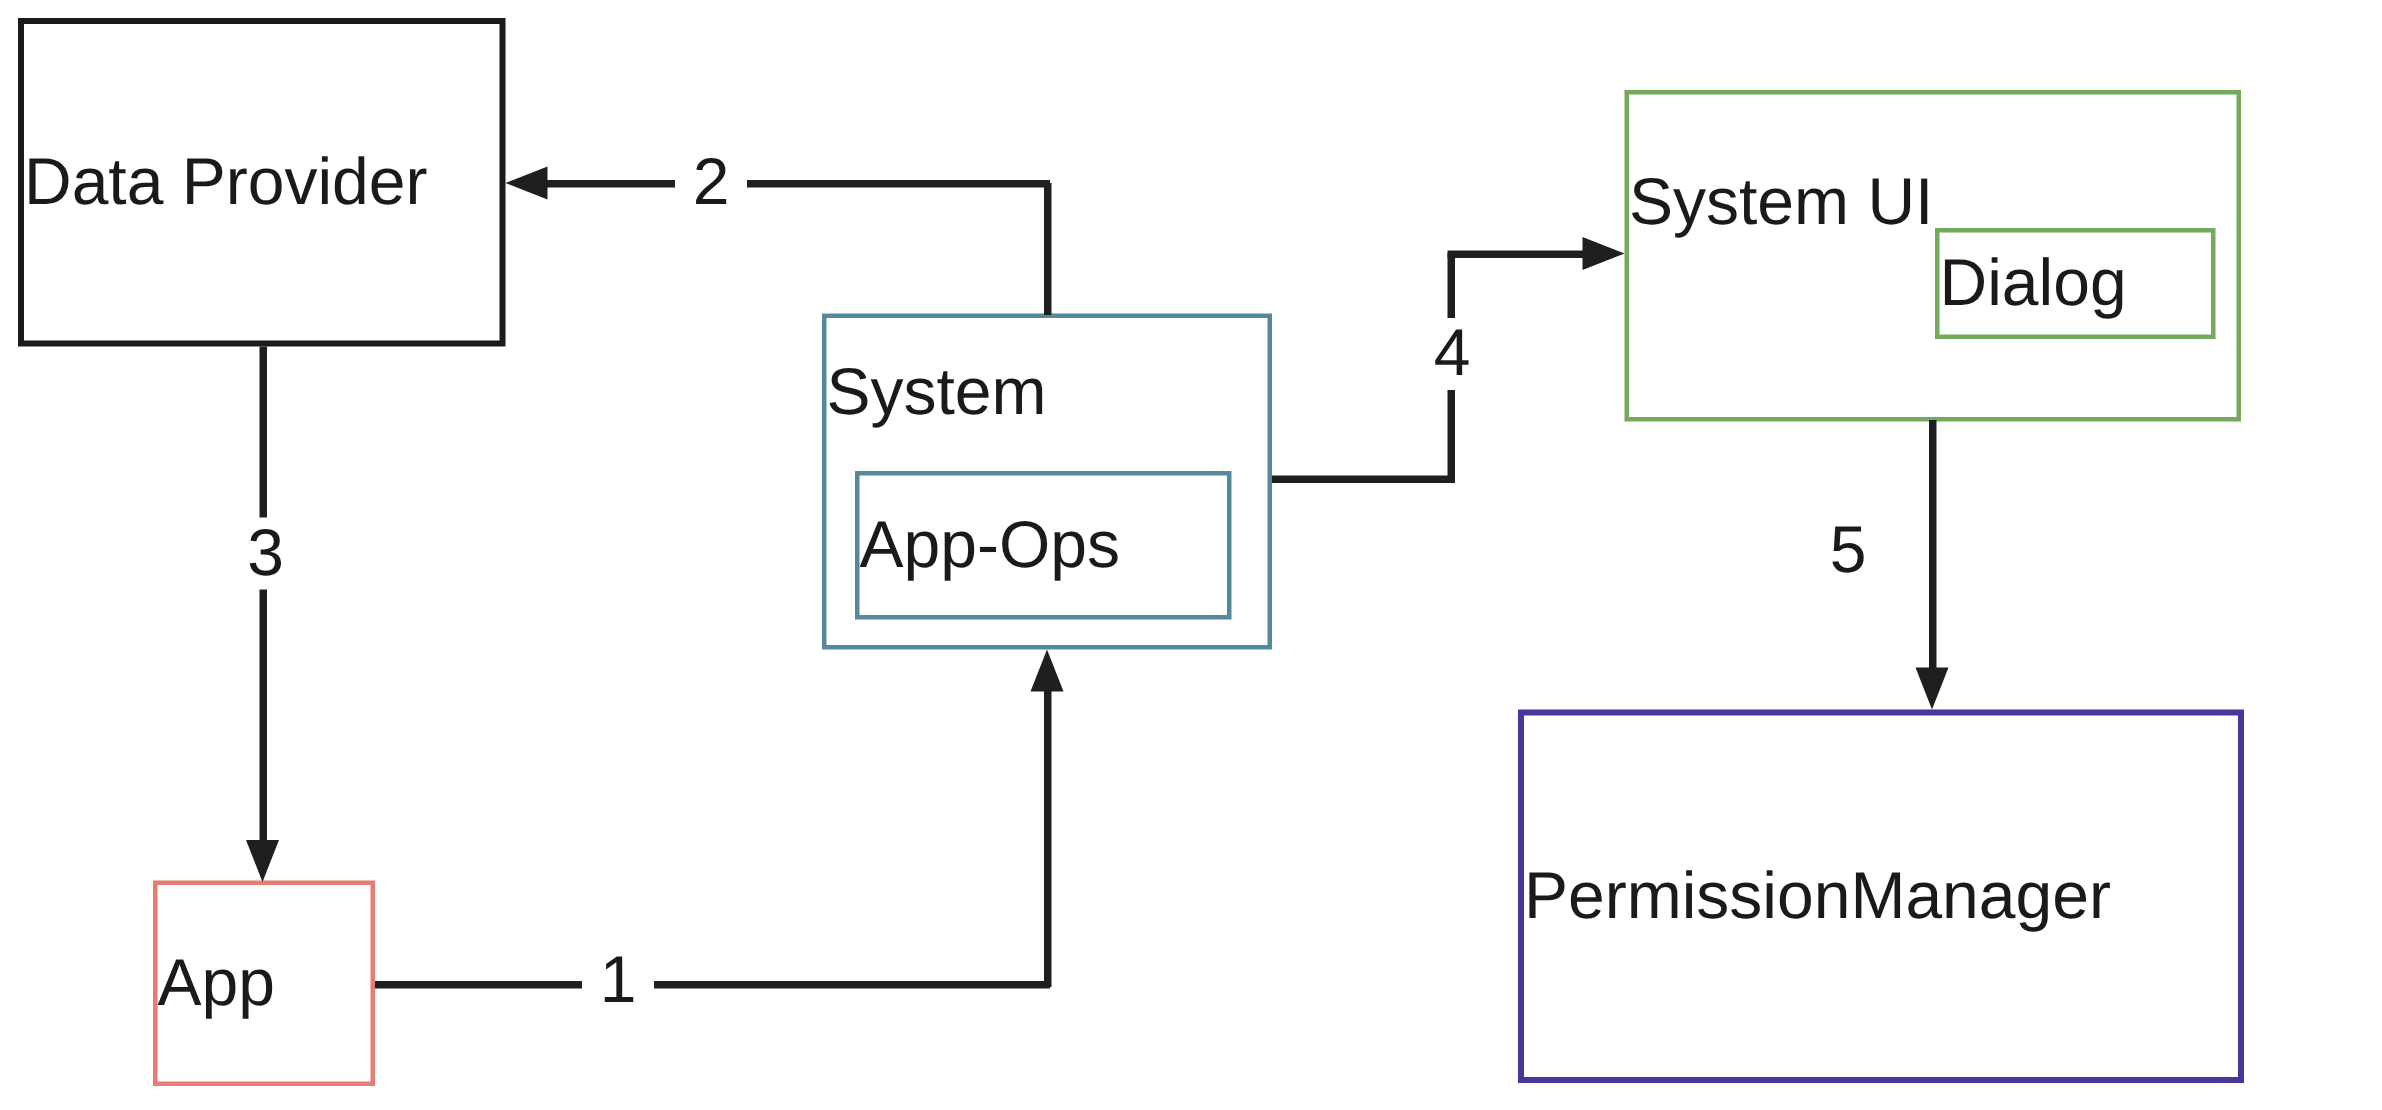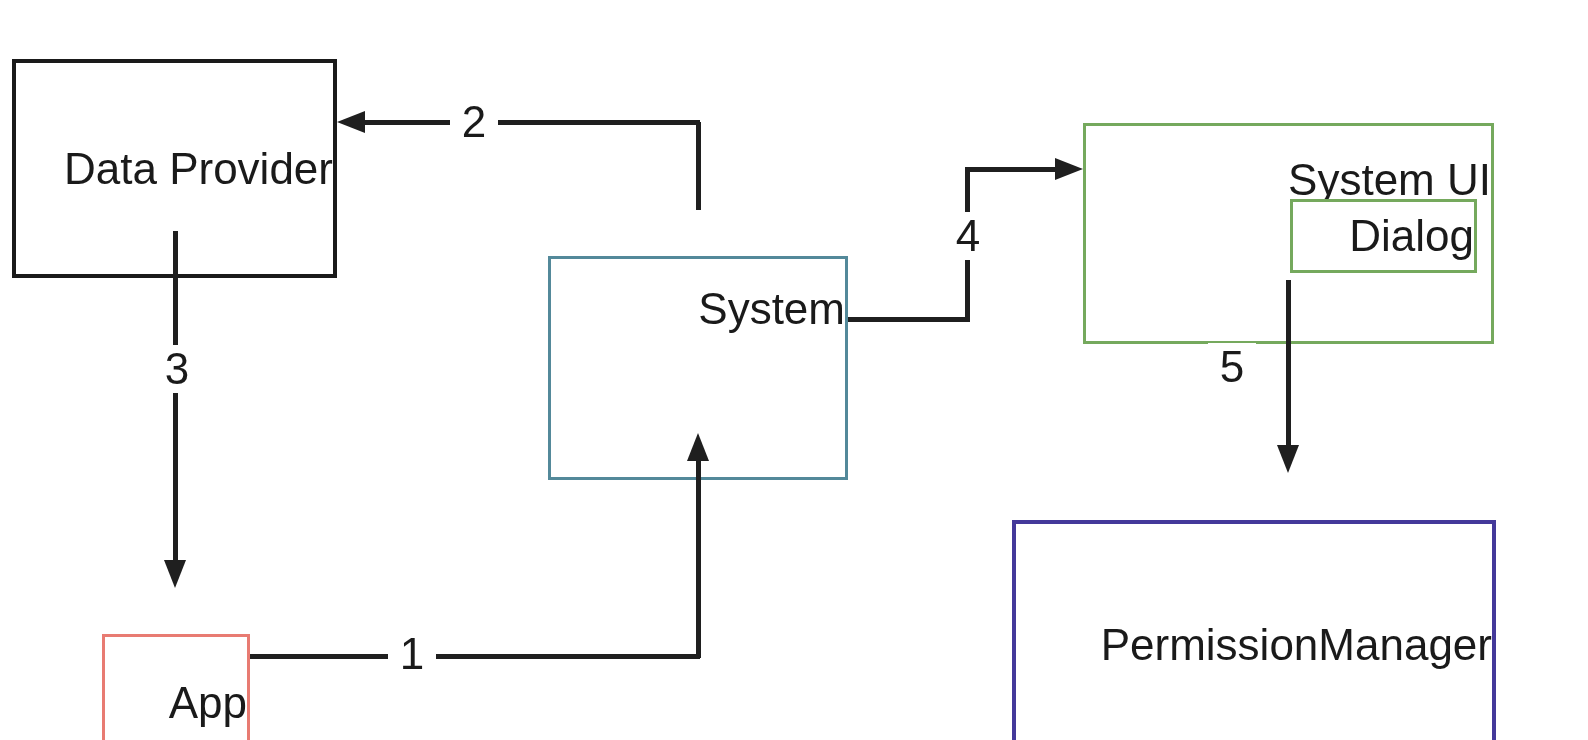--- a/index.html
+++ b/index.html
@@ -15,35 +15,34 @@
     background: #ffffff;
     overflow: hidden;
     color: #1a1a1a;
   }
   .box {
     position: absolute;
     box-sizing: border-box;
     background: #ffffff;
     display: flex;
     align-items: center;
-    justify-content: flex-end;
+    justify-content: flex-start;
     font-size: 44px;
     line-height: 48px;
     color: #1a1a1a;
     white-space: nowrap;
-    margin-top: 47px;
   }
   .box.label-top { align-items: flex-start; }
 
   
   .box-data-provider { left: 12px;  top: 12px;  width: 325px; height: 219px; border: 4px solid #1a1a1a; }
-  .box-app           { left: 102px; top: 587px; width: 148px; height: 137px; border: 3px solid #e87b72; padding-left: 43px; }
+  .box-app           { left: 102px; top: 587px; width: 148px; height: 137px; border: 3px solid #e87b72; }
   .box-system        { left: 548px; top: 209px; width: 300px; height: 224px; border: 3px solid #53899a; padding-top: 26px; }
   .box-app-ops       { left: 570px; top: 314px; width: 251px; height: 99px;  border: 3px solid #53899a; }
-  .box-system-ui     { left: 1083px;top: 76px;  width: 411px; height: 221px; border: 3px solid #75a95d; padding-top: 30px; }
+  .box-system-ui     { left: 1083px;top: 60px;  width: 411px; height: 221px; border: 3px solid #75a95d; padding-top: 48px; }
   .box-dialog        { left: 1290px;top: 152px; width: 187px; height: 74px;  border: 3px solid #75a95d; }
   .box-permission    { left: 1012px;top: 473px; width: 484px; height: 249px; border: 4px solid #44399a; }
 
   
   .line {
     position: absolute;
     background: #1f1f1f;
   }
   .hline { height: 5px; }
   .vline { width: 5px; }
@@ -80,20 +79,23 @@
   </div>
 
   <div class="box box-app">
     <span>App</span>
   </div>
 
   <div class="box box-system label-top">
     <span>System</span>
   </div>
 
+  <div class="box box-app-ops">
+    <span>App-Ops</span>
+  </div>
 
   <div class="box box-system-ui label-top">
     <span>System UI</span>
   </div>
 
   <div class="box box-dialog">
     <span>Dialog</span>
   </div>
 
   <div class="box box-permission">

